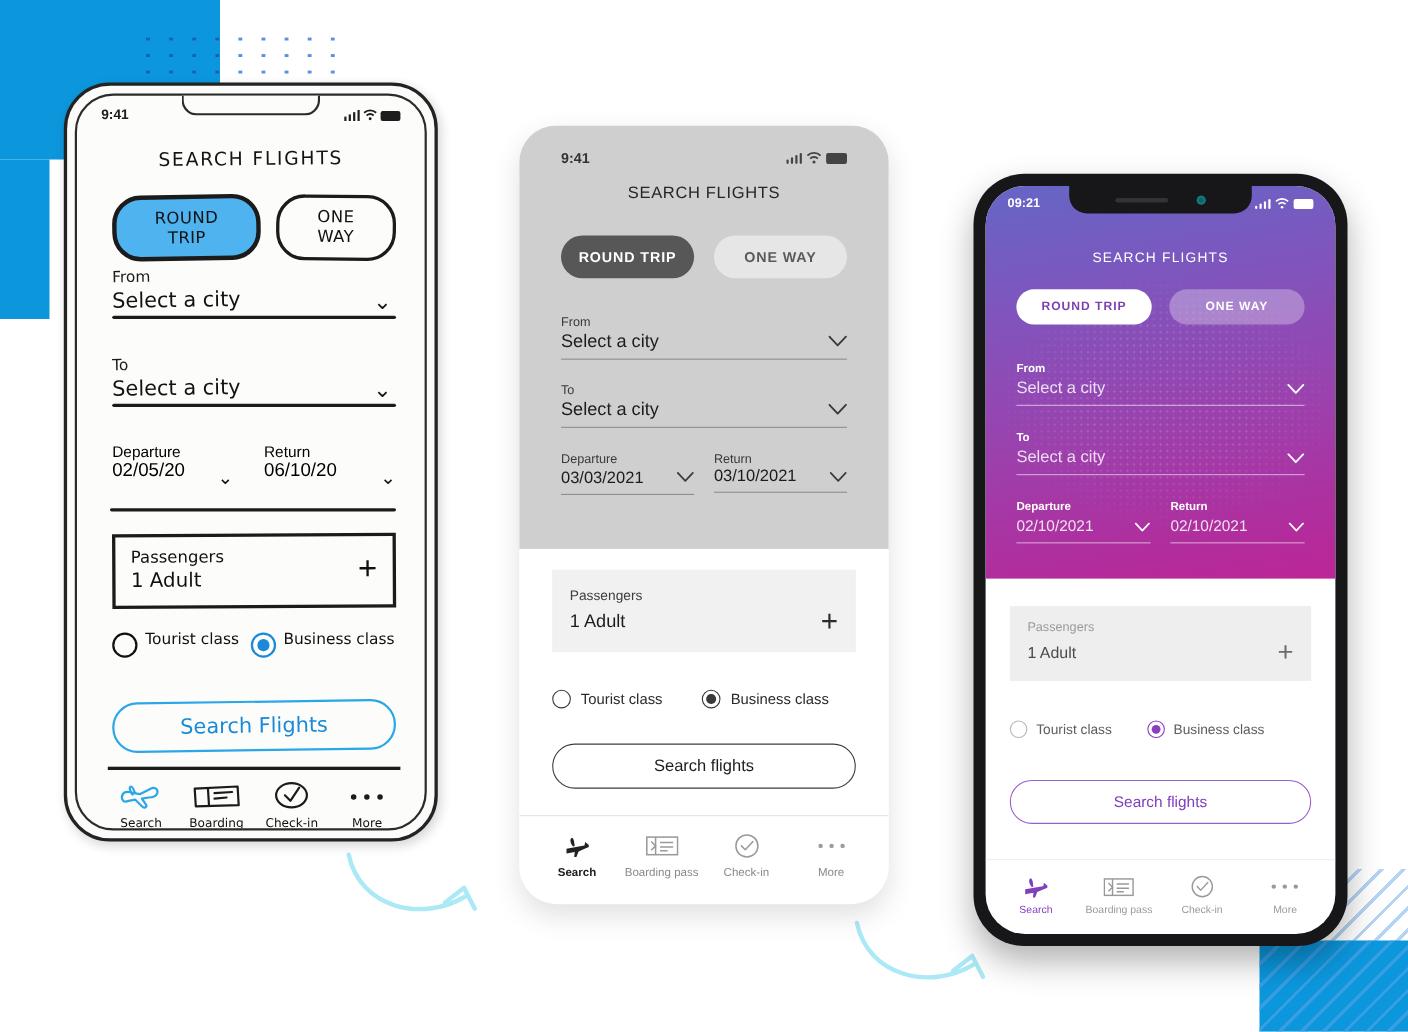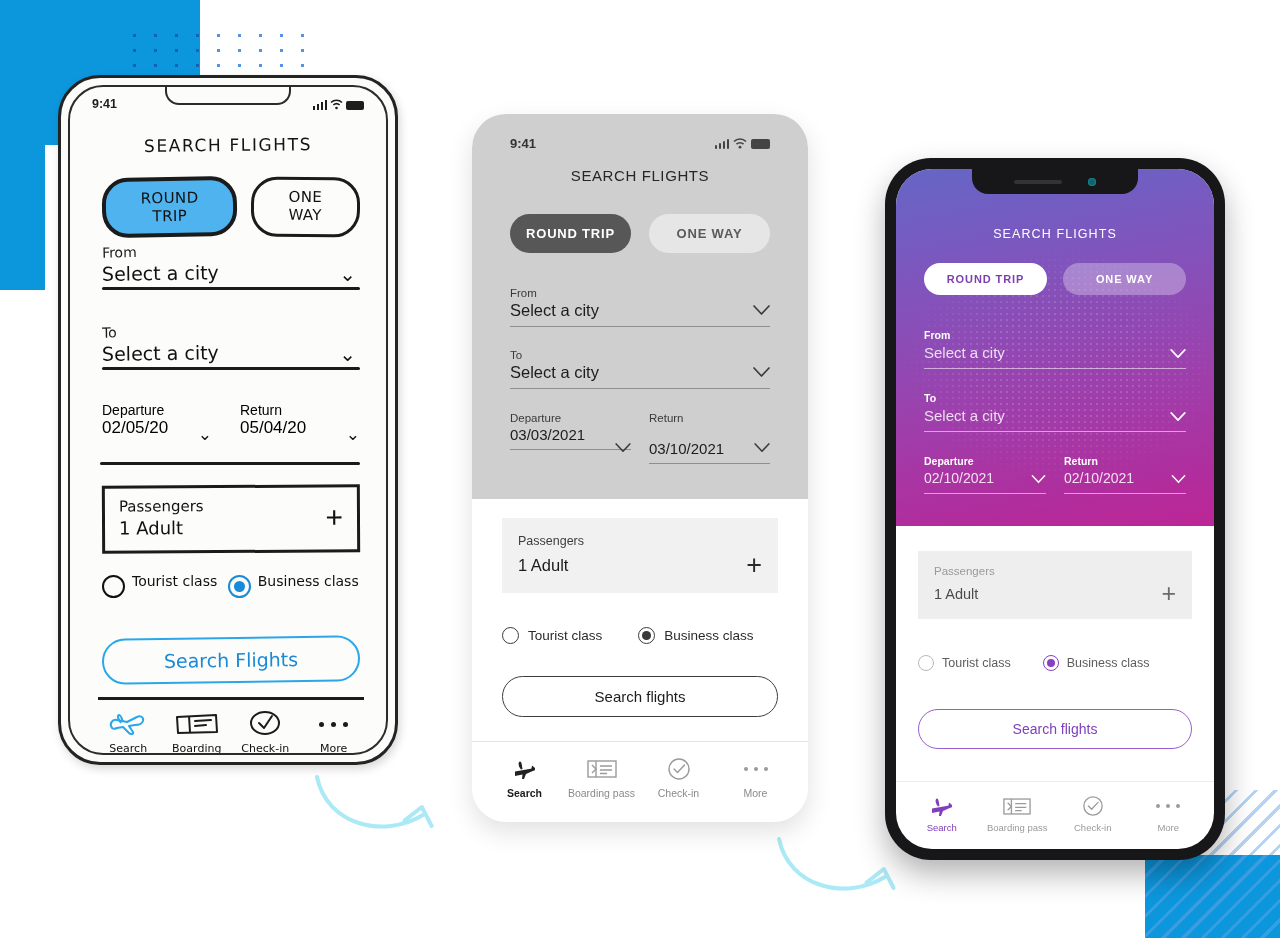--- a/index.html
+++ b/index.html
@@ -346,21 +346,21 @@
 
       <div class="sk-date-cols" style="top:315px;">
         <div class="sk-date">
           <div class="lbl" style="font-size:14px;">Departure</div>
           <div class="val" style="font-size:17px;">02/05/20</div>
           <div class="rule" style="margin-top:5px;"></div>
           <div class="sk-chev" style="top:22px;right:10px;font-size:17px;">⌄</div>
         </div>
         <div class="sk-date">
           <div class="lbl" style="font-size:14px;">Return</div>
-          <div class="val" style="font-size:17px;">05/04/20</div>
+          <div class="val" style="font-size:17px;">06/10/20</div>
           <div class="rule" style="margin-top:5px;"></div>
           <div class="sk-chev" style="top:22px;right:0px;font-size:17px;">⌄</div>
         </div>
       </div>
 
       <div class="sk-divider" style="top:375px;"></div>
 
       <div class="sk-box" style="top:398px;">
         <div class="txt">
           <div class="a">Passengers</div>
@@ -477,21 +477,21 @@
       <div class="col">
         <div class="lbl" style="font-size:11.5px;color:#3a3a3a;">Departure</div>
         <div class="val" style="font-size:15px;color:#1c1c1c;margin-top:2px;">03/03/2021</div>
         <div class="rule" style="height:1.3px;background:#8e8e8e;margin-top:6px;"></div>
         <svg class="wf-chev" width="16" height="10" viewBox="0 0 17 11">
           <path d="M1 1 L8.5 9 L16 1" fill="none" stroke="#3a3a3a" stroke-width="1.7" stroke-linecap="round" stroke-linejoin="round"></path>
         </svg>
       </div>
       <div class="col">
         <div class="lbl" style="font-size:11.5px;color:#3a3a3a;">Return</div>
-        <div class="val" style="font-size:15px;color:#1c1c1c;margin-top:16px;">03/10/2021</div>
+        <div class="val" style="font-size:15px;color:#1c1c1c;margin-top:0;">03/10/2021</div>
         <div class="rule" style="height:1.3px;background:#8e8e8e;margin-top:6px;"></div>
         <svg class="wf-chev" width="16" height="10" viewBox="0 0 17 11">
           <path d="M1 1 L8.5 9 L16 1" fill="none" stroke="#3a3a3a" stroke-width="1.7" stroke-linecap="round" stroke-linejoin="round"></path>
         </svg>
       </div>
     </div>
 
     <div class="wf-card" style="top:404px;">
       <div class="lbl">Passengers</div>
       <div class="row">
@@ -561,20 +561,37 @@
 
   <div class="hi-frame">
     <div class="hi-screen">
       <div class="hi-hero"></div>
       <div class="hi-map"></div>
       <div class="hi-notch">
         <span class="hi-speaker"></span>
         <span class="hi-cam"></span>
       </div>
 
+      <div class="hi-status">
+        <span>09:21</span>
+        <span class="hi-sig">
+          <span class="hi-bars">
+              <i></i>
+              <i></i>
+              <i></i>
+              <i></i>
+            </span>
+          <svg width="13" height="10" viewBox="0 0 13 10">
+            <path d="M1 3 A8 8 0 0 1 12 3" fill="none" stroke="#fff" stroke-width="1.6"></path>
+            <path d="M3.3 5.6 A5 5 0 0 1 9.7 5.6" fill="none" stroke="#fff" stroke-width="1.6"></path>
+            <circle cx="6.5" cy="8.4" r="1.2" fill="#fff"></circle>
+          </svg>
+          <span class="hi-batt"></span>
+        </span>
+      </div>
 
       <div class="hi-title">SEARCH FLIGHTS</div>
 
       <div class="hi-toggle">
         <div class="hi-pill on">ROUND TRIP</div>
         <div class="hi-pill off">ONE WAY</div>
       </div>
 
       <div class="hi-field" style="top:160px;">
         <div class="lbl">From</div>

